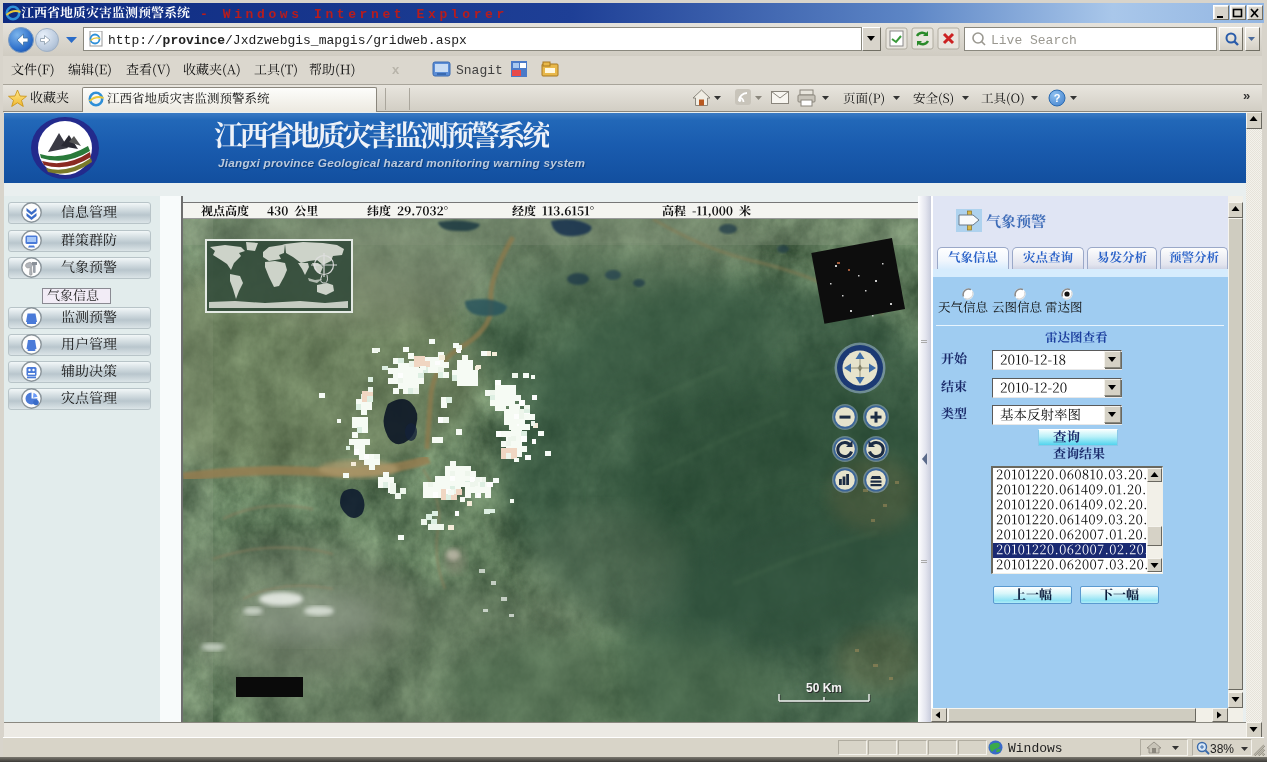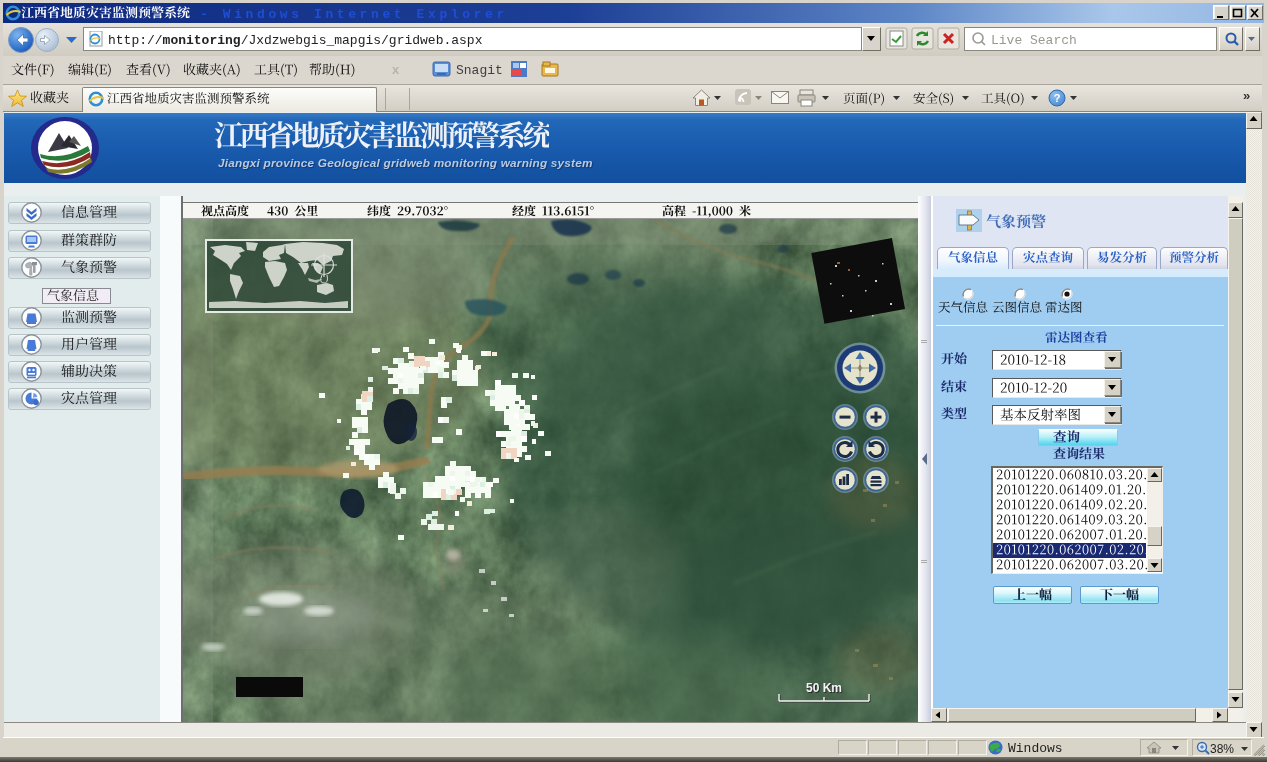--- a/index.html
+++ b/index.html
@@ -165,21 +165,21 @@
       <use href="#g5" x="5000"></use>
       <use href="#g6" x="6000"></use>
       <use href="#g7" x="7000"></use>
       <use href="#g8" x="8000"></use>
       <use href="#g9" x="9000"></use>
       <use href="#g10" x="10000"></use>
       <use href="#g11" x="11000"></use>
       <use href="#g12" x="12000"></use>
     </g>
   </svg>
-<div class="a" style="left:200px;top:7px;width:900px;height:14px;color:#1d4ed8;font:bold 13px 'Liberation Mono',monospace;letter-spacing:3.6px">- Windows Internet Explorer</div>
+<div class="a" style="left:200px;top:7px;width:900px;height:14px;color:#b91c1c;font:bold 13px 'Liberation Mono',monospace;letter-spacing:3.6px">- Windows Internet Explorer</div>
 <div class="a bevel" style="left:1213px;top:5px;width:16px;height:15px;background:#d8d4cb;box-shadow:inset 1px 1px 0 #f3f1ec"><svg width="14" height="13">
       <rect x="3" y="9" width="6" height="2" fill="#000"></rect>
     </svg></div>
 <div class="a bevel" style="left:1230px;top:5px;width:16px;height:15px;background:#d8d4cb;box-shadow:inset 1px 1px 0 #f3f1ec"><svg width="14" height="13">
       <rect x="2.5" y="2.5" width="8" height="7" fill="none" stroke="#000" stroke-width="1.6"></rect>
     </svg></div>
 <div class="a bevel" style="left:1247px;top:5px;width:16px;height:15px;background:#d8d4cb;box-shadow:inset 1px 1px 0 #f3f1ec"><svg width="14" height="13">
       <path d="M3 2 L10 10 M10 2 L3 10" stroke="#000" stroke-width="1.7"></path>
     </svg></div>
 <div class="a" style="left:3px;top:23px;width:1261px;height:33px;background:linear-gradient(#e5e2db,#d0ccc2)"></div>
@@ -203,21 +203,21 @@
   </svg>
 <svg class="a" style="left:65px;top:36px" width="14" height="8">
     <path d="M1 1 L12 1 L6.5 7 Z" fill="#2a6cc8"></path>
   </svg>
 <div class="a" style="left:83px;top:27px;width:779px;height:24px;background:#fff;border:1px solid #8a887e"></div>
 <svg class="a" style="left:88px;top:31px" width="16" height="16">
     <rect x="2" y="0" width="12" height="15" fill="#fff" stroke="#999"></rect>
     <circle cx="7" cy="8" r="4.5" fill="none" stroke="#2e8fd8" stroke-width="1.8"></circle>
     <path d="M2.5 9.5 Q7 5.5 12 7.5" stroke="#e8c83a" stroke-width="1.4" fill="none"></path>
   </svg>
-<div class="a" style="left:108px;top:33px;font:13px 'Liberation Mono',monospace;color:#222">http://<b>monitoring</b>/Jxdzwebgis_mapgis/gridweb.aspx</div>
+<div class="a" style="left:108px;top:33px;font:13px 'Liberation Mono',monospace;color:#222">http://<b>province</b>/Jxdzwebgis_mapgis/gridweb.aspx</div>
 <div class="a bevel" style="left:862px;top:27px;width:19px;height:24px;background:#d8d4cb"></div>
 <svg class="a" style="left:867px;top:36px" width="10" height="7">
     <path d="M0 0 L8 0 L4 5 Z" fill="#000"></path>
   </svg>
 <svg class="a" style="left:885px;top:27px" width="24" height="24">
     <rect x="1" y="1" width="21" height="21" rx="2" fill="#e8e5de" stroke="#b0aca0"></rect>
     <rect x="5" y="4" width="13" height="15" fill="#fff" stroke="#8a8a8a"></rect>
     <path d="M7 12 l4 3 l5 -6" stroke="#3a9a3a" stroke-width="2" fill="none"></path>
   </svg>
 <svg class="a" style="left:911px;top:27px" width="24" height="24">
@@ -460,21 +460,21 @@
       <use href="#g5" x="4431"></use>
       <use href="#g6" x="5317"></use>
       <use href="#g7" x="6203"></use>
       <use href="#g8" x="7090"></use>
       <use href="#g9" x="7976"></use>
       <use href="#g10" x="8862"></use>
       <use href="#g11" x="9748"></use>
       <use href="#g12" x="10634"></use>
     </g>
   </svg>
-<div class="a" style="left:218px;top:156px;font:bold italic 11.8px 'Liberation Sans';color:#bac9dc;letter-spacing:.2px;text-shadow:1px 1px 1px #0a3a7a">Jiangxi province Geological gridweb monitoring warning system</div>
+<div class="a" style="left:218px;top:156px;font:bold italic 11.8px 'Liberation Sans';color:#bac9dc;letter-spacing:.2px;text-shadow:1px 1px 1px #0a3a7a">Jiangxi province Geological hazard monitoring warning system</div>
 <div class="a" style="left:4px;top:196px;width:156px;height:526px;background:#e2ecec"></div>
 <div class="a" style="left:160px;top:196px;width:21px;height:526px;background:#f8fbfb"></div>
 <div class="a" style="left:181px;top:196px;width:2px;height:526px;background:#6e6e6e"></div>
 <div class="a" style="left:8px;top:202px;width:143px;height:22px;border:1px solid #b8c4c8;border-radius:3px;background:linear-gradient(180deg,#f2f7f8 0%,#ccd7dc 40%,#b9c6cd 60%,#dbe4e7 100%)"></div>
 <svg class="a" style="left:21px;top:202px" width="21" height="21">
     <circle cx="10.5" cy="10.5" r="9.7" fill="#fdfdfd" stroke="#8a949a" stroke-width="1.4"></circle>
     <path d="M5.5 6 L10.5 10 L15.5 6 L15.5 9 L10.5 13 L5.5 9 Z" fill="#3a6cc8"></path>
     <path d="M5.5 11 L10.5 15 L15.5 11 L15.5 14 L10.5 18 L5.5 14 Z" fill="#3a6cc8"></path>
   </svg>
 <svg class="t" style="left:61px;top:205px;" width="57.0" height="15">

